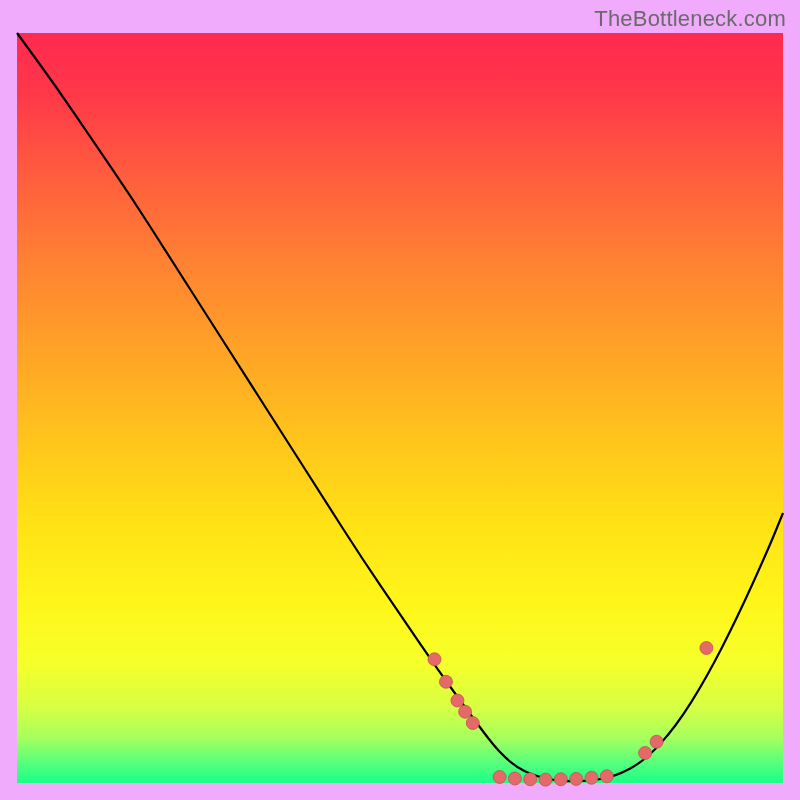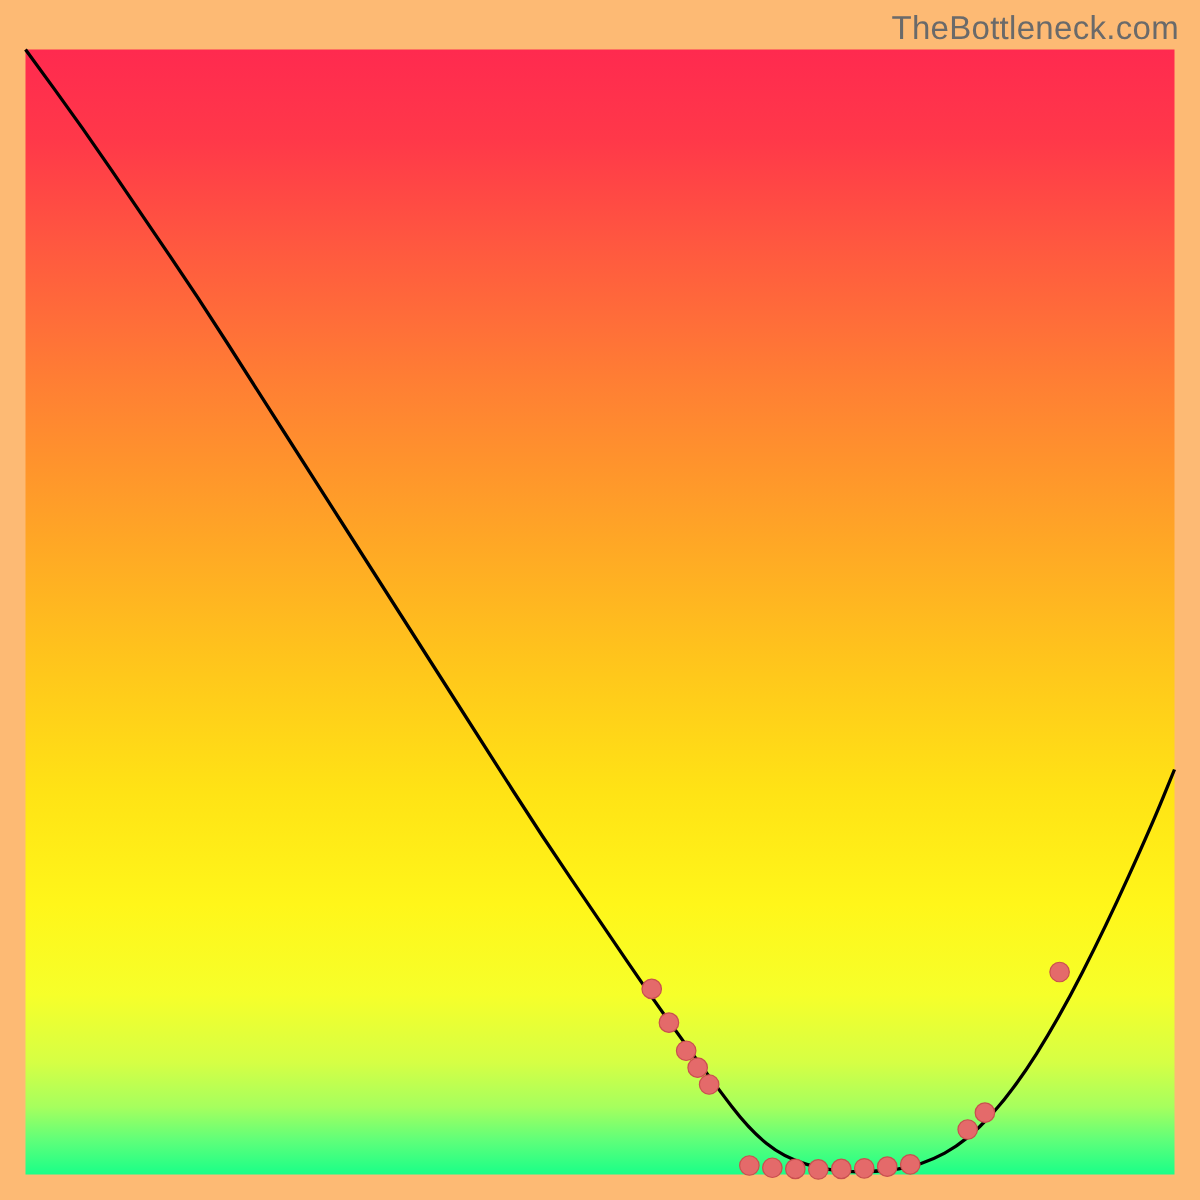--- a/index.html
+++ b/index.html
@@ -8,21 +8,21 @@
     width: 800px;
     height: 800px;
     background: #000;
     font-family: Arial, Helvetica, sans-serif;
     overflow: hidden;
   }
   .frame {
     position: relative;
     width: 800px;
     height: 800px;
-    background: #fdba74;
+    background: #f0abfc;
   }
   .watermark {
     position: absolute;
     top: 6px;
     right: 14px;
     color: #6a6a6a;
     font-size: 22px;
     font-weight: 500;
     letter-spacing: 0.2px;
     z-index: 10;

